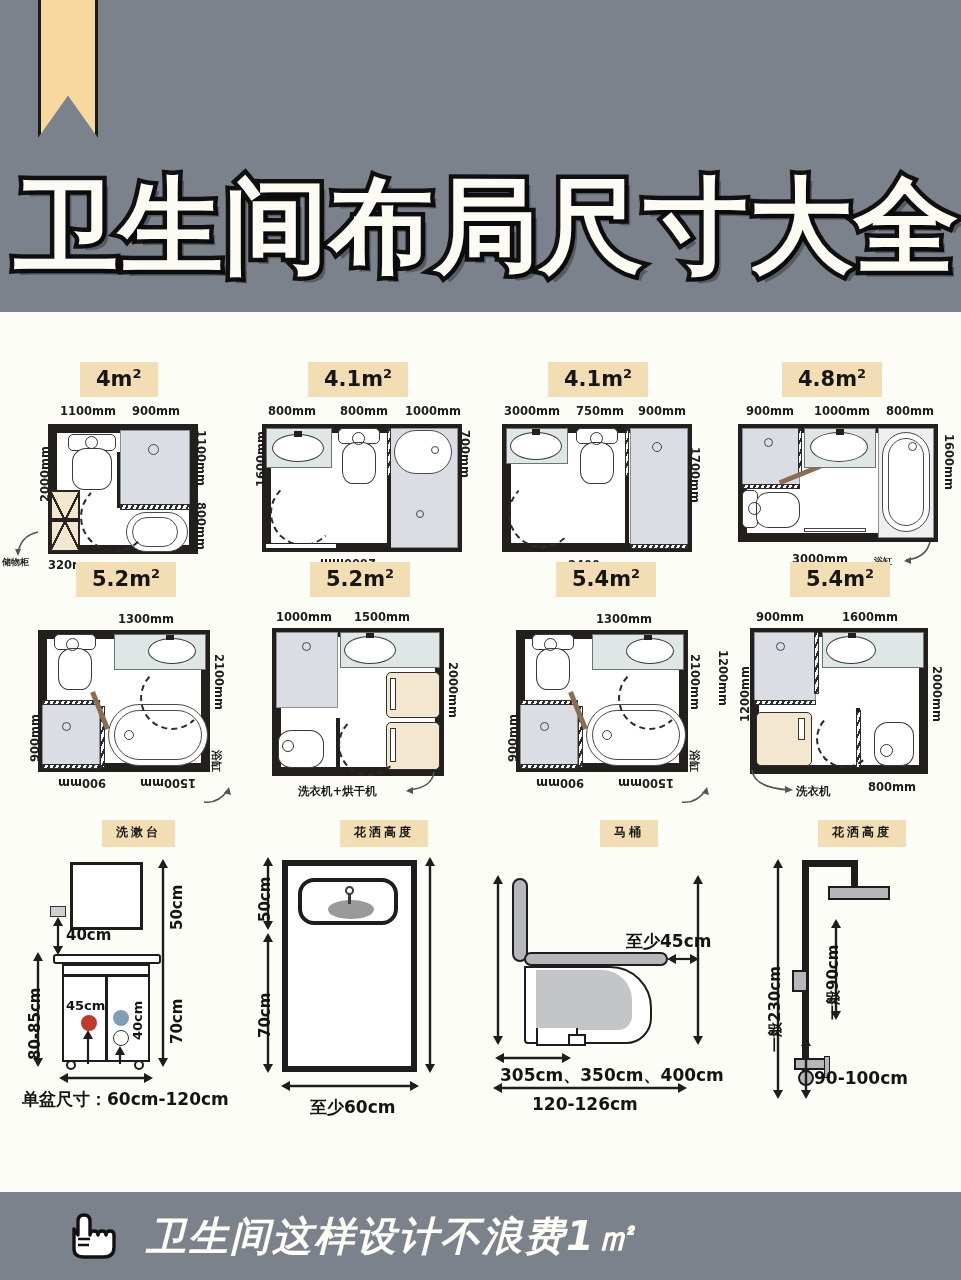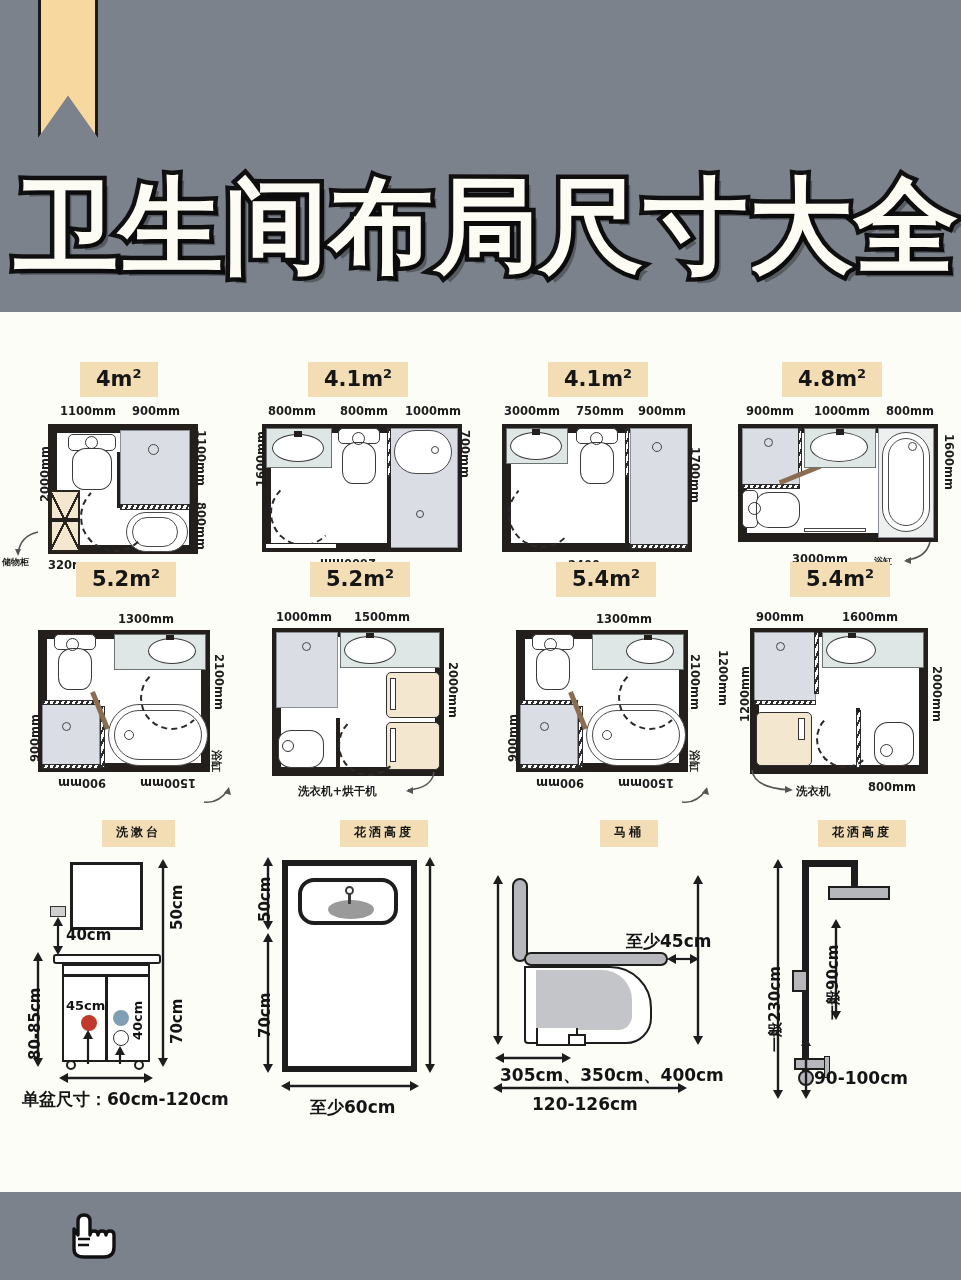--- a/index.html
+++ b/index.html
@@ -630,13 +630,14 @@
 
 <div class="footer">
   <div class="hand">
     <svg width="62" height="62" viewBox="0 0 62 62">
       <path d="M12 24 L12 44 Q12 52 22 52 L42 52 Q52 52 52 42 L52 30 Q52 26 48 26 Q44 26 44 30
                Q44 26 40 26 Q36 26 36 30 Q36 26 32 26 Q28 26 28 30 L28 16 Q28 10 22 10 Q16 10 16 16 L16 30
                L12 24 Z" fill="#ffffff" stroke="#111" stroke-width="3.4" stroke-linejoin="round"></path>
       <path d="M16 34 L28 34 M16 40 L27 40" stroke="#111" stroke-width="2.4"></path>
     </svg>
   </div>
+  <div class="footer-text">卫生间这样设计不浪费1㎡</div>
 </div>
 
 </body></html>

